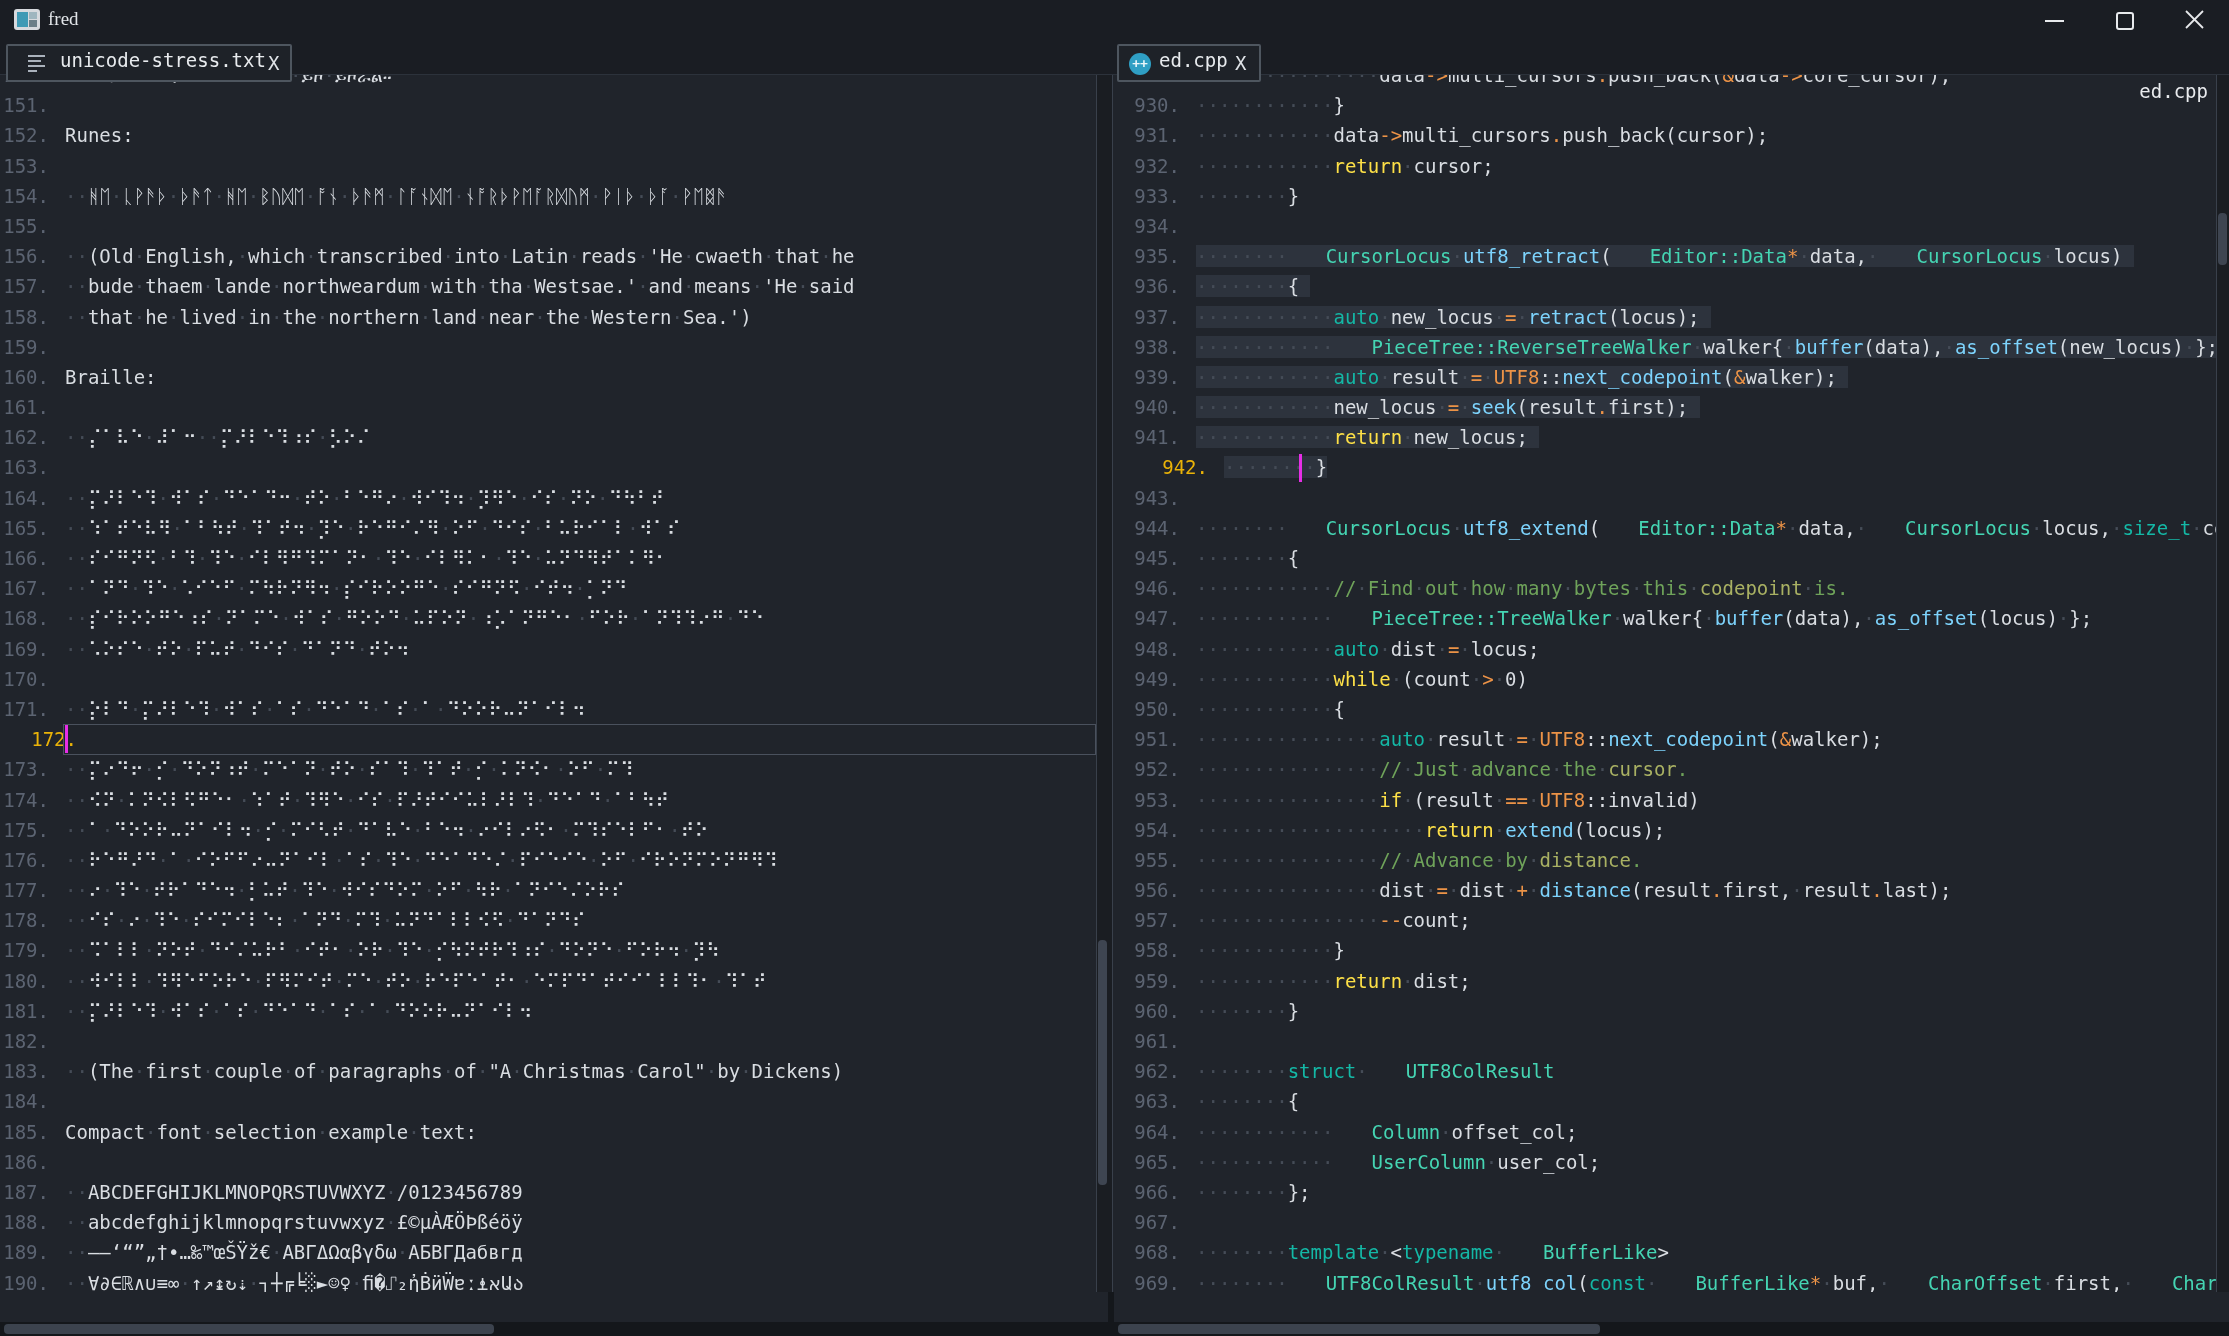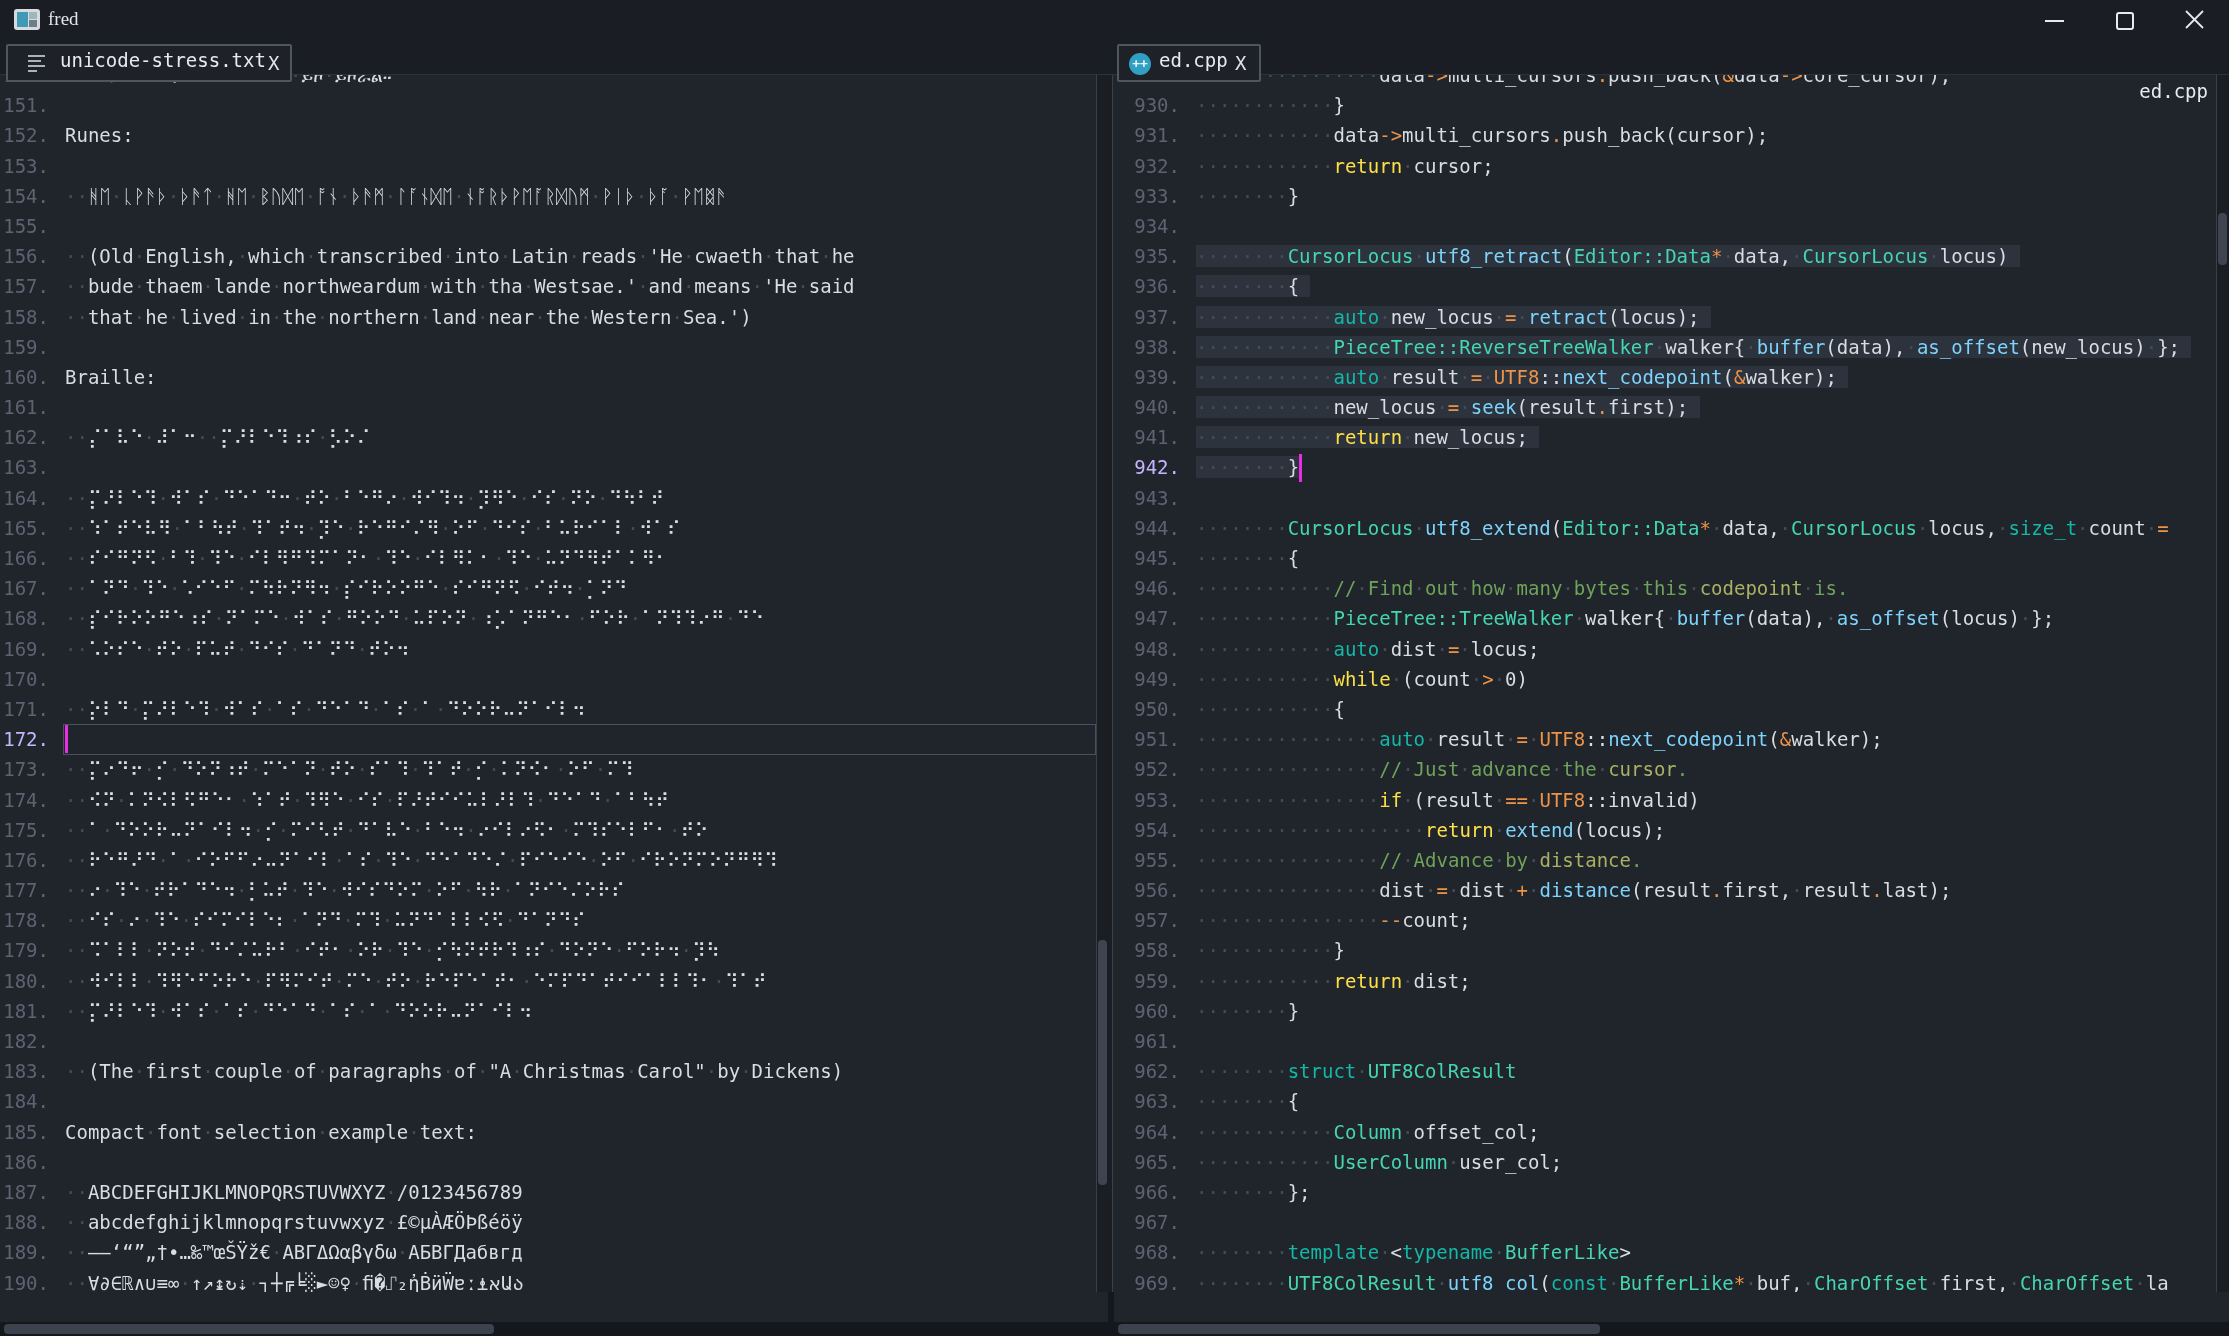--- a/index.html
+++ b/index.html
@@ -40,26 +40,26 @@
   #left-overlay{top:56px;right:1139px;}
   #right-overlay{top:80px;right:21px;}
   
   .rows{position:absolute;top:60px;white-space:pre;font-size:19px;line-height:30.2px;z-index:1;overflow:hidden;}
   #left-rows{left:0;width:1096px;height:1238px;}
   #right-rows{left:1114px;width:1102px;height:1238px;}
   .row{position:relative;height:30.2px;}
   .num{display:inline-block;text-align:right;color:#5c6472;}
   #left-rows .num{width:49px;}
   #right-rows .num{width:66px;}
-  .num.active{color:#c4b5fd;}
+  .num.active{color:#eab308;padding-left:28px;}
   .code{margin-left:16px;}
   .code.sel{background:#2d333d;padding-right:11.4px;}
   .code.sel-exact{background:#2d333d;}
   .ws{color:#454c57;font-style:normal;}
-  .tk-d{color:#d9dde2;} .tk-k{color:#fde047;} .tk-b{color:#14b8a6;} .tk-g{color:#45d5b3;}
+  .tk-d{color:#d9dde2;} .tk-k{color:#fde047;} .tk-b{color:#14b8a6;} .tk-g{color:#45d5b3;margin-left:38px;}
   .tk-y{color:#7dd3fc;} .tk-o{color:#ec9347;} .tk-c{color:#6fa35a;} .tk-c2{color:#a9b163;}
   .cursor-bar{position:absolute;width:3px;height:28px;background:#e62ee6;z-index:3;}
   .cursorline-box{position:absolute;border:1px solid #4a515d;box-sizing:border-box;z-index:2;}
   
   .vline{position:absolute;top:74px;width:1px;height:1248px;background:#39404b;z-index:2;}
   #divider-fill{position:absolute;left:1097px;top:74px;width:16px;height:1248px;background:#1a1d22;z-index:1;}
   .vthumb{position:absolute;width:9px;background:#3e4551;border-radius:4px;z-index:3;}
   #left-vthumb{left:1098px;top:940px;height:245px;}
   #right-vthumb{left:2218px;top:213px;height:52px;}
   #right-track{position:absolute;left:2217px;top:74px;width:12px;height:1248px;background:#1a1d22;z-index:2;}

